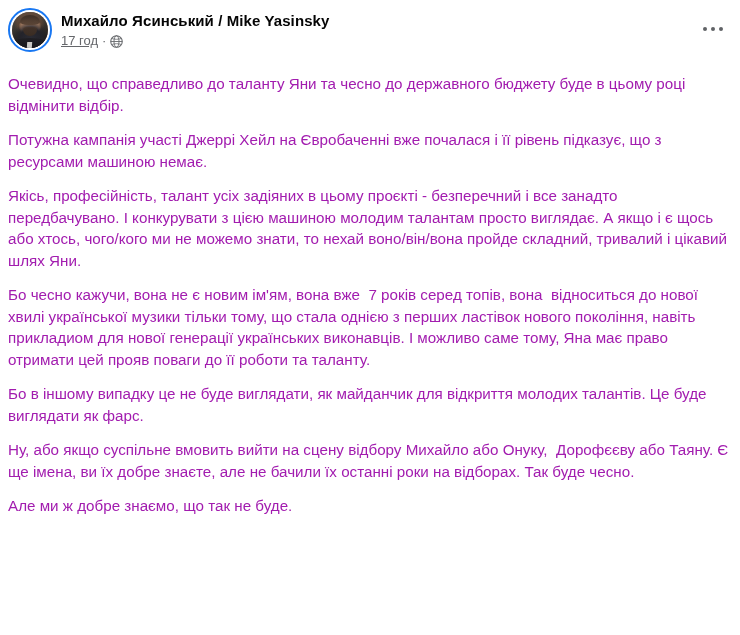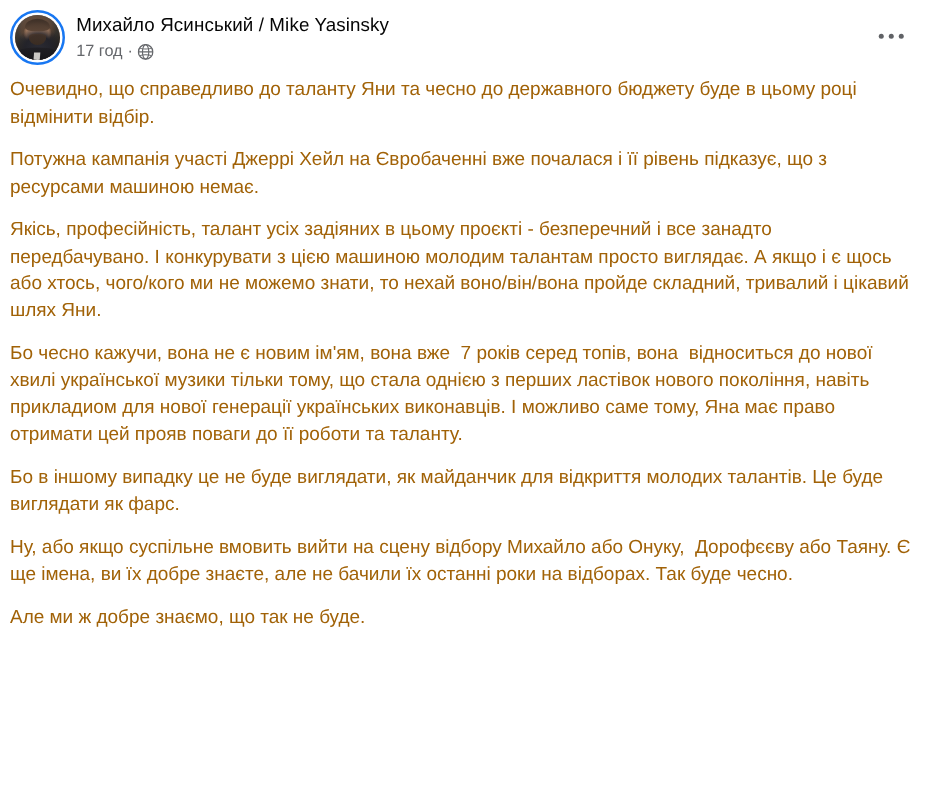--- a/index.html
+++ b/index.html
@@ -100,36 +100,36 @@
 
   .header-text {
     display: flex;
     flex-direction: column;
     justify-content: center;
     min-width: 0;
   }
 
   .author-name {
     font-size: 15px;
-    font-weight: normal;
+    font-weight: bold;
     line-height: 19px;
     color: #050505;
     letter-spacing: .1px;
     white-space: nowrap;
   }
 
   .meta-row {
     display: flex;
     align-items: center;
     margin-top: 2px;
     font-size: 13px;
     line-height: 17px;
     color: #65676b;
   }
-  .meta-time { white-space: nowrap; }
+  .meta-time { white-space: nowrap; text-decoration: underline; }
   .meta-dot {
     margin: 0 4px;
     color: #65676b;
     font-size: 13px;
     line-height: 17px;
   }
   .globe-icon {
     display: inline-block;
     width: 13px;
     height: 13px;
@@ -158,24 +158,24 @@
     border-radius: 50%;
     background: #606266;
     display: block;
   }
 
   
   .post-body {
     padding: 9px 10px 0 8px;
   }
   .post-body p {
-    margin: 0 0 13px 0;
+    margin: 12px 0 13px 0;
     font-size: 15.2px;
     line-height: 21.5px;
-    color: #a16207;
+    color: #a21caf;
     font-family: "Liberation Sans", "DejaVu Sans", sans-serif;
     white-space: pre-wrap;
     word-wrap: break-word;
   }
   .post-body p:last-child { margin-bottom: 0; }
 </style>
 </head>
 <body>
 
 <div class="post-header">

